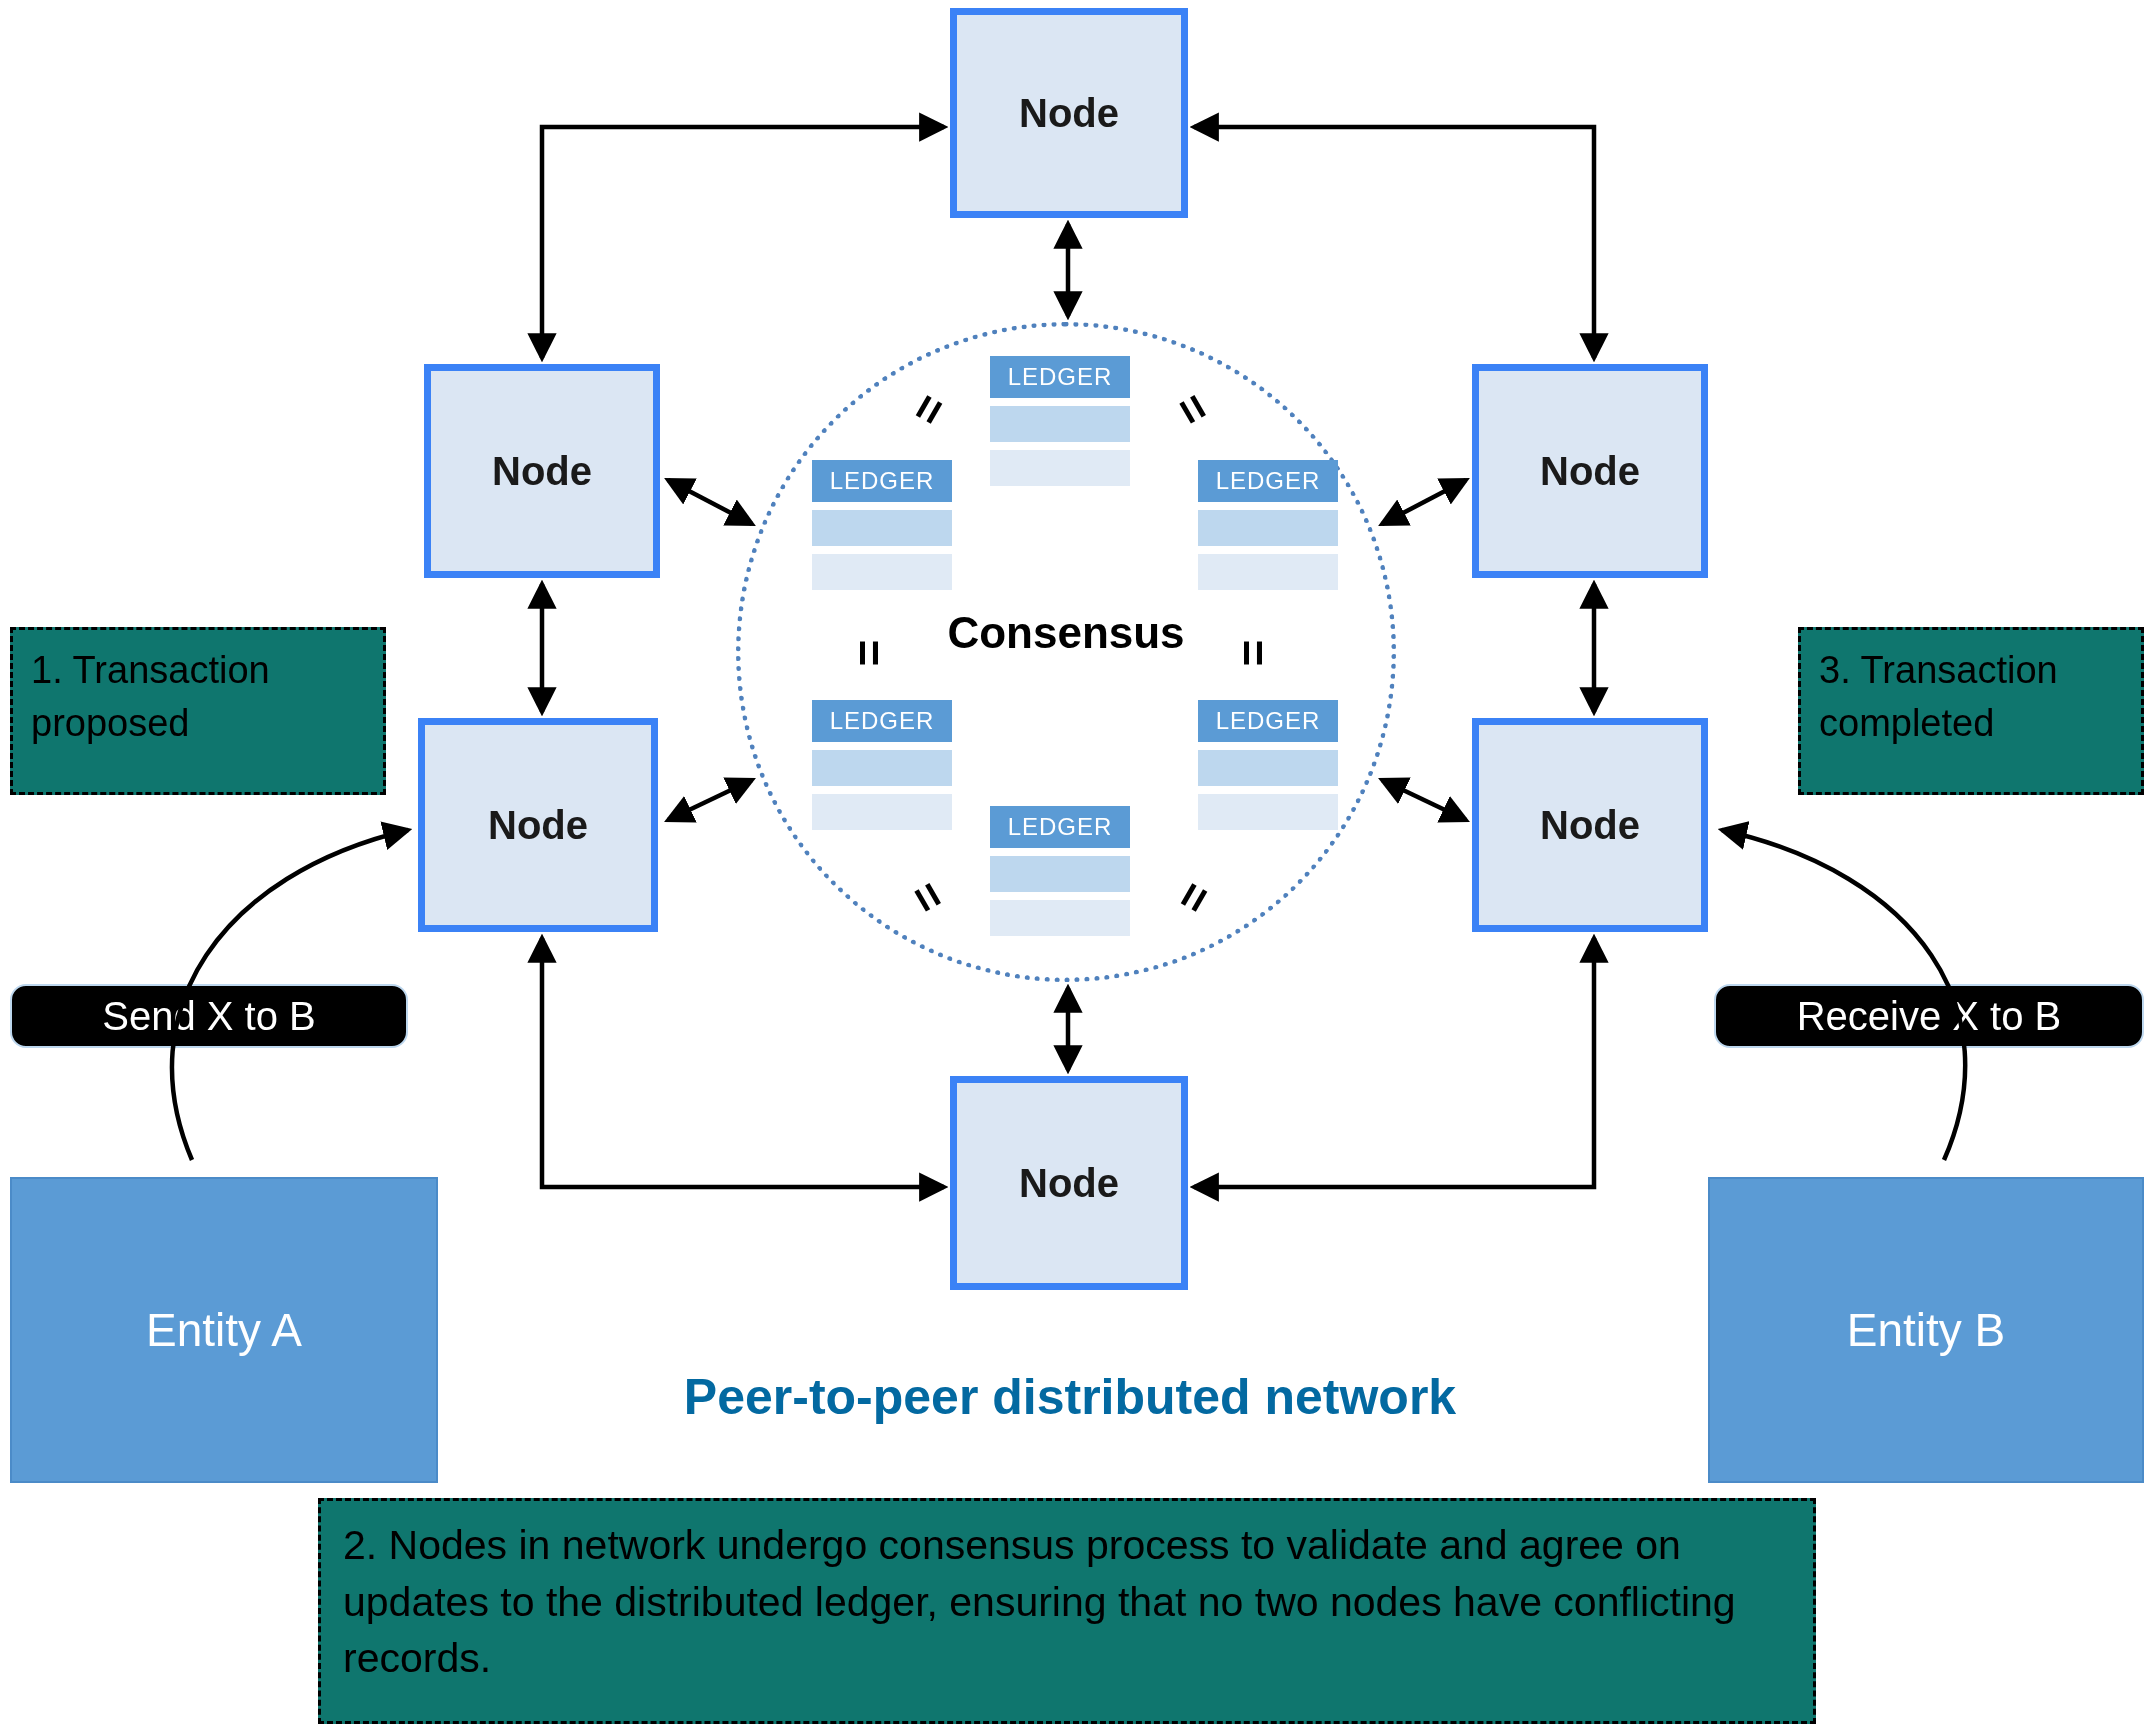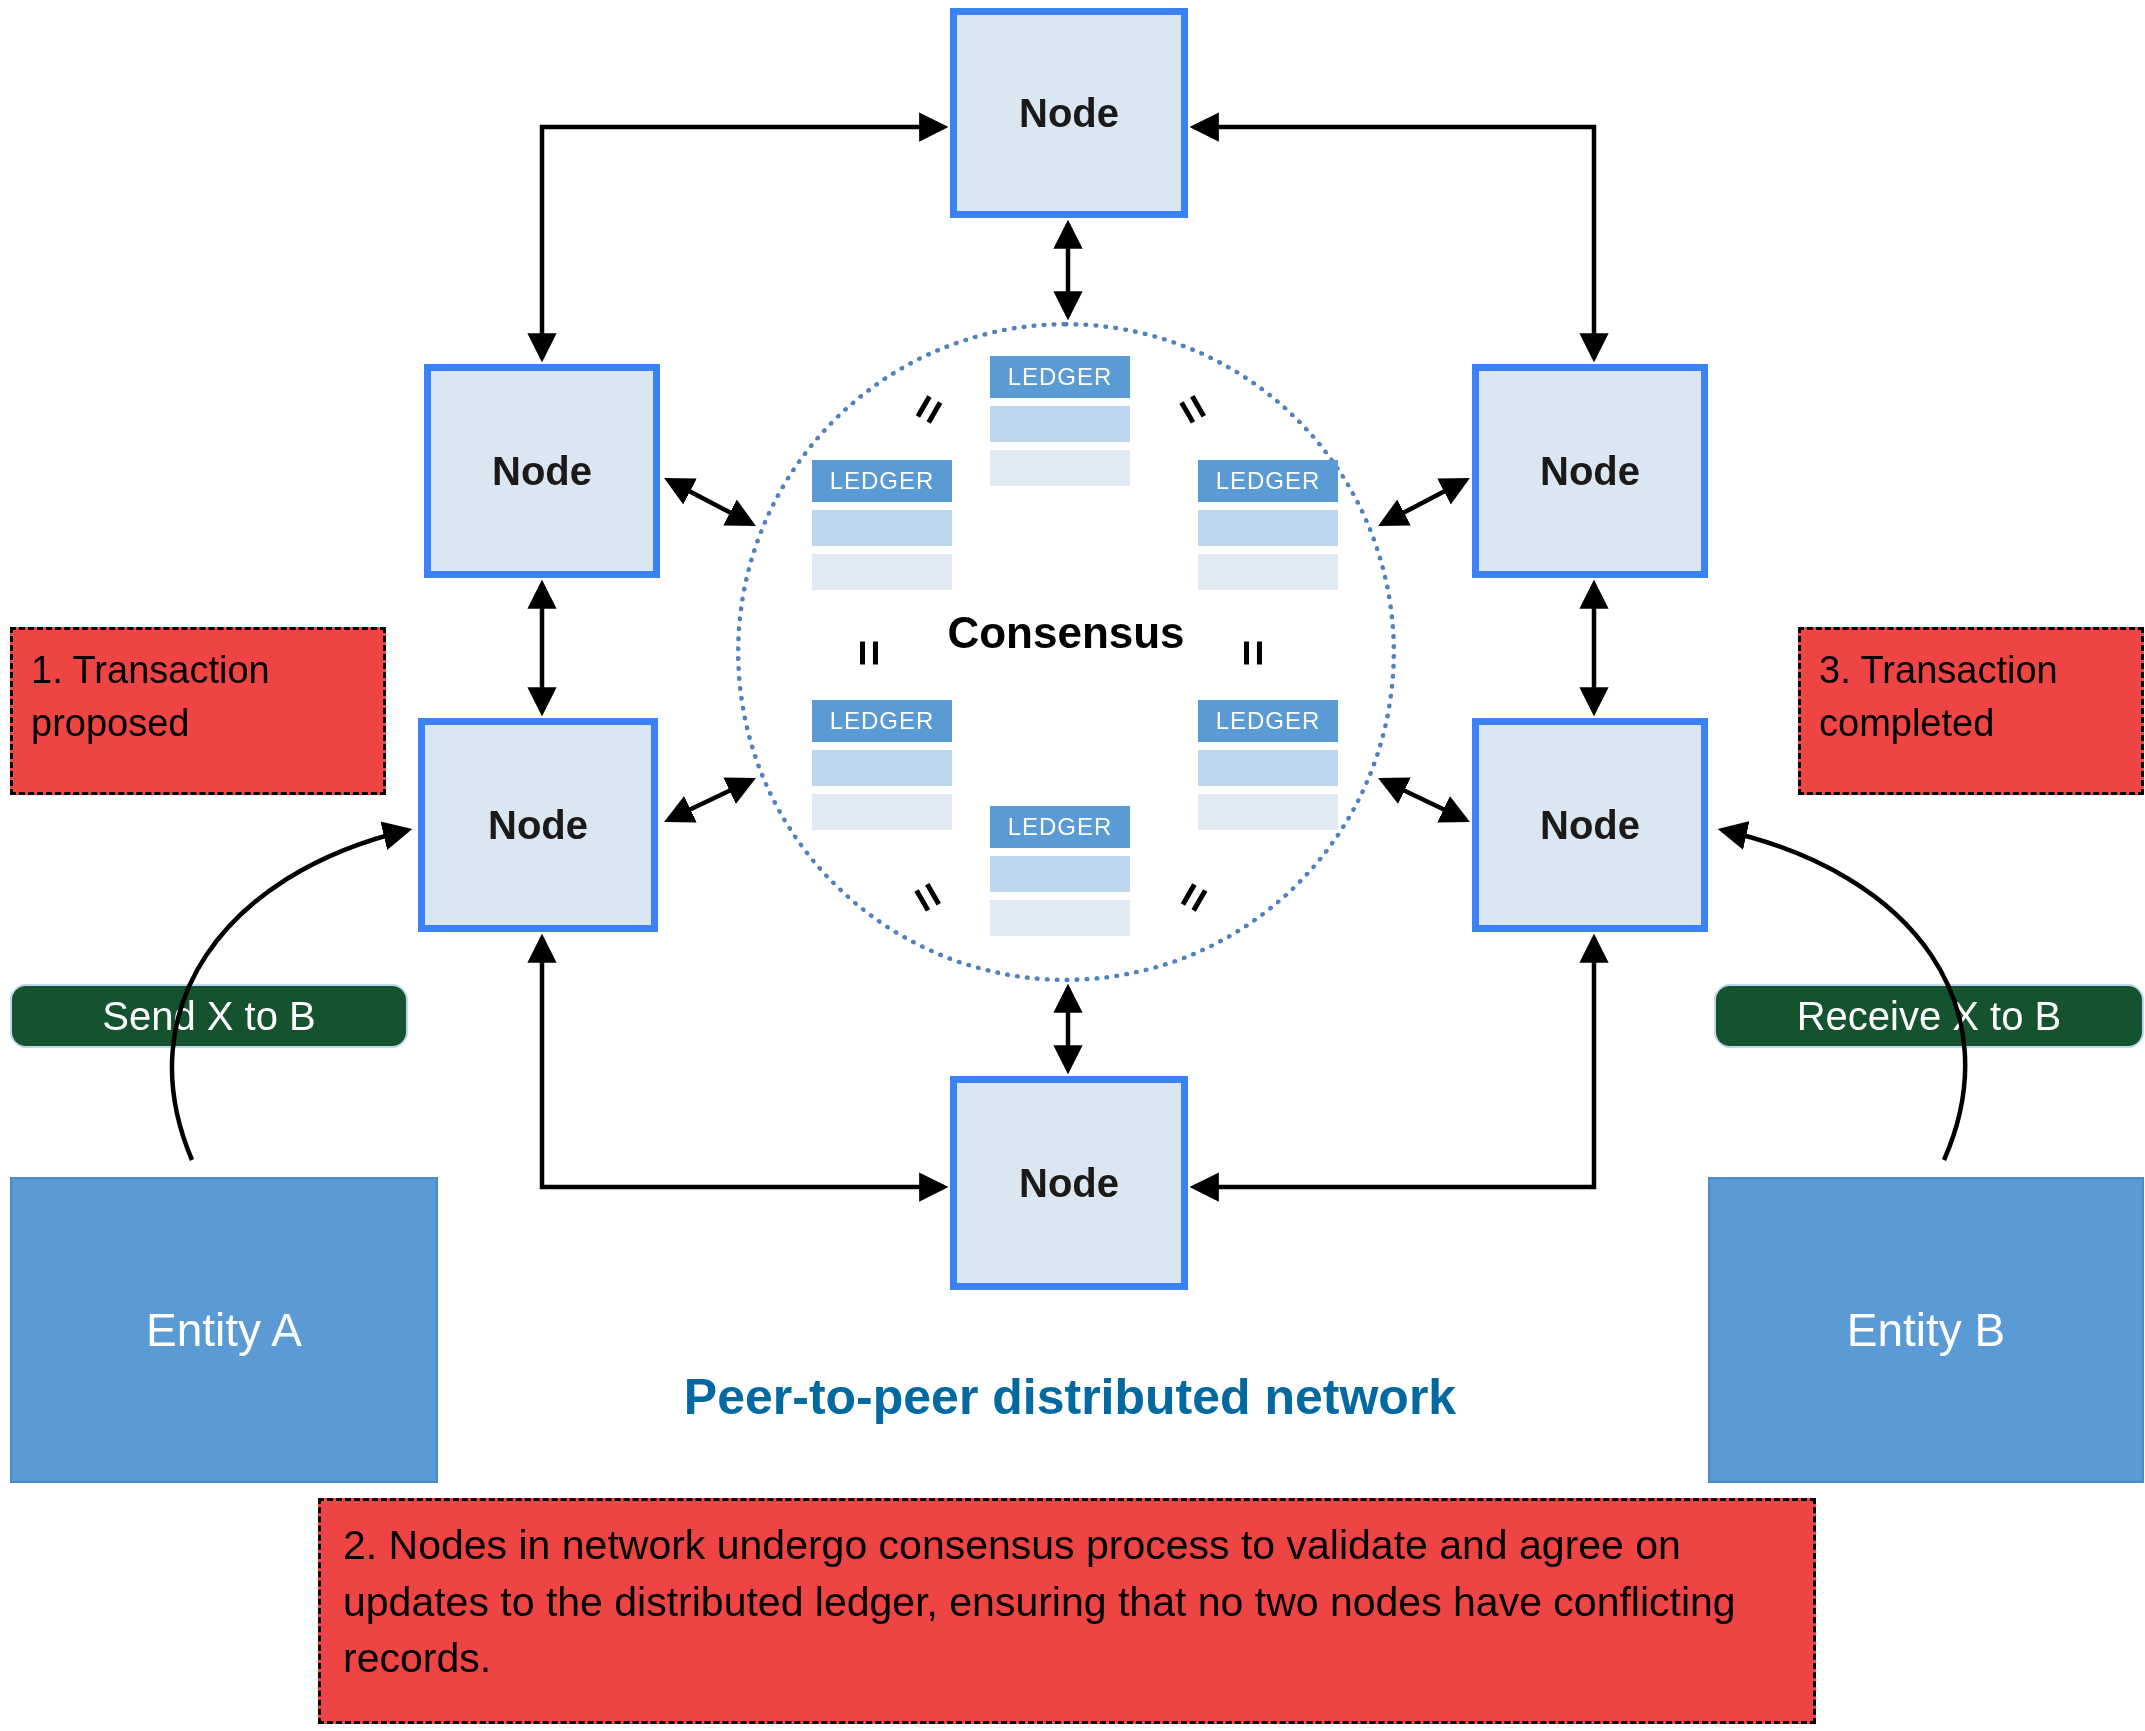--- a/index.html
+++ b/index.html
@@ -42,28 +42,28 @@
   .eq-tr { left:1180px; top:382px; transform:rotate(60deg); }
   .eq-ml { left:856px;  top:626px; transform:rotate(90deg); }
   .eq-mr { left:1240px; top:626px; transform:rotate(90deg); }
   .eq-bl { left:915px;  top:870px; transform:rotate(60deg); }
   .eq-br { left:1180px; top:870px; transform:rotate(-60deg); }
 
   .consensus-label { position:absolute; left:930px; top:608px; width:272px;
                      text-align:center; font-weight:bold; font-size:44px; color:#000; z-index:2; }
 
   
-  .callout { position:absolute; border:3px dashed #000; background:#ef4444;
+  .callout { position:absolute; border:3px dashed #000; background:#0f766e;
              color:#000; z-index:3; padding:14px 18px; }
   .callout-step1 { left:10px;   top:627px;  width:376px;  height:168px; font-size:38px; line-height:1.4; }
   .callout-step3 { left:1798px; top:627px;  width:346px;  height:168px; font-size:38px; line-height:1.4; }
   .callout-step2 { left:318px;  top:1498px; width:1498px; height:226px; font-size:41px; line-height:1.38; padding:16px 22px; }
 
   
-  .pill { position:absolute; background:#14532d; border:2px solid #bdd7ee; border-radius:16px;
+  .pill { position:absolute; background:#000000; border:2px solid #bdd7ee; border-radius:16px;
           color:#ffffff; display:flex; align-items:center; justify-content:center;
           font-size:40px; z-index:3; }
   .pill-send    { left:10px;   top:984px; width:398px; height:64px; }
   .pill-receive { left:1714px; top:984px; width:430px; height:64px; }
 
   
   .entity { position:absolute; background:#5b9bd5; border:2px solid #4b8bc8; color:#ffffff;
             display:flex; align-items:center; justify-content:center; font-size:46px; z-index:3;margin-top:18px; }
   .entity-a { left:10px;   top:1159px; width:428px; height:306px; }
   .entity-b { left:1708px; top:1159px; width:436px; height:306px; }

